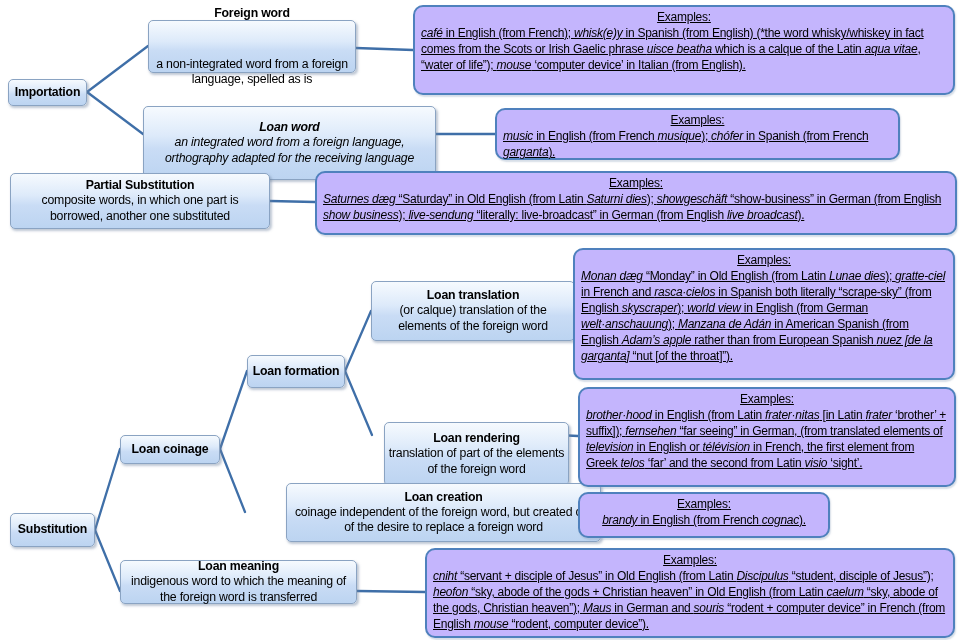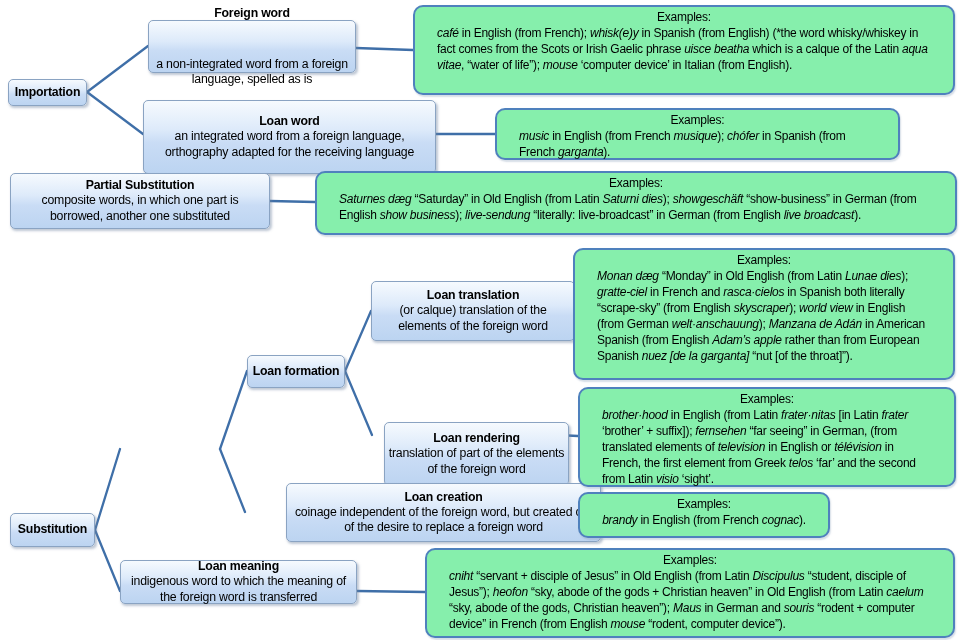--- a/index.html
+++ b/index.html
@@ -13,25 +13,26 @@
     display:flex;flex-direction:column;justify-content:center;align-items:center;
     text-align:center;
     background:linear-gradient(180deg,#f6fafe 0%,#ddeafa 40%,#c9dcf5 58%,#bcd4f1 100%);
     border:1px solid #8aa3c2;border-radius:5px;
     box-shadow:1.5px 2px 2.5px rgba(110,130,160,.45);
     font-size:12.3px;line-height:15.3px;letter-spacing:-0.2px;
     padding:2px 3px;
   }
   .node .t{font-weight:bold;}
   .ex{
-    position:absolute;box-sizing:border-box;background:#86efac;
+    position:absolute;box-sizing:border-box;background:#c4b5fd;
     border:2.4px solid #4f81bd;border-radius:10px;
     box-shadow:1px 1.5px 1.5px rgba(140,160,185,.35);
     font-size:12px;line-height:16px;letter-spacing:-0.25px;
-    padding:2px 22px;
+    padding:2px 6px;
+    text-decoration:underline;
   }
   .ex .h{text-align:center;}
   .ex .b{text-align:left;}
   .seg-i{font-style:italic;}
   .seg-b{font-weight:normal;}
 </style>
 </head>
 <body>
 
 <div id="stage">
@@ -58,34 +59,37 @@
 
   <div class="node" style="left:8px;top:79px;width:79px;height:27px;">
     <span class="t">Importation</span>
   </div>
 
   <div class="node" style="left:148px;top:20px;width:208px;height:53px;gap:36px;">
     <span class="t">Foreign word</span>
     <span>a non-integrated word from a foreign language, spelled as is</span>
   </div>
 
-  <div class="node" style="left:143px;top:100px;width:293px;height:74px;">
+  <div class="node" style="left:143px;top:106px;width:293px;height:74px;font-style:italic;">
     <span class="t">Loan word</span>
     <span>an integrated word from a foreign language, orthography adapted for the receiving language</span>
   </div>
 
   <div class="node" style="left:10px;top:173px;width:260px;height:56px;">
     <span class="t">Partial Substitution</span>
     <span>composite words, in which one part is borrowed, another one substituted</span>
   </div>
 
   <div class="node" style="left:10px;top:513px;width:85px;height:34px;">
     <span class="t">Substitution</span>
   </div>
 
+  <div class="node" style="left:120px;top:435px;width:100px;height:29px;">
+    <span class="t">Loan coinage</span>
+  </div>
 
   <div class="node" style="left:247px;top:355px;width:98px;height:33px;">
     <span class="t">Loan formation</span>
   </div>
 
   <div class="node" style="left:371px;top:281px;width:204px;height:60px;">
     <span class="t">Loan translation</span>
     <span>(or <span class="seg-b">calque</span>) translation of the elements of the foreign word</span>
   </div>
 

